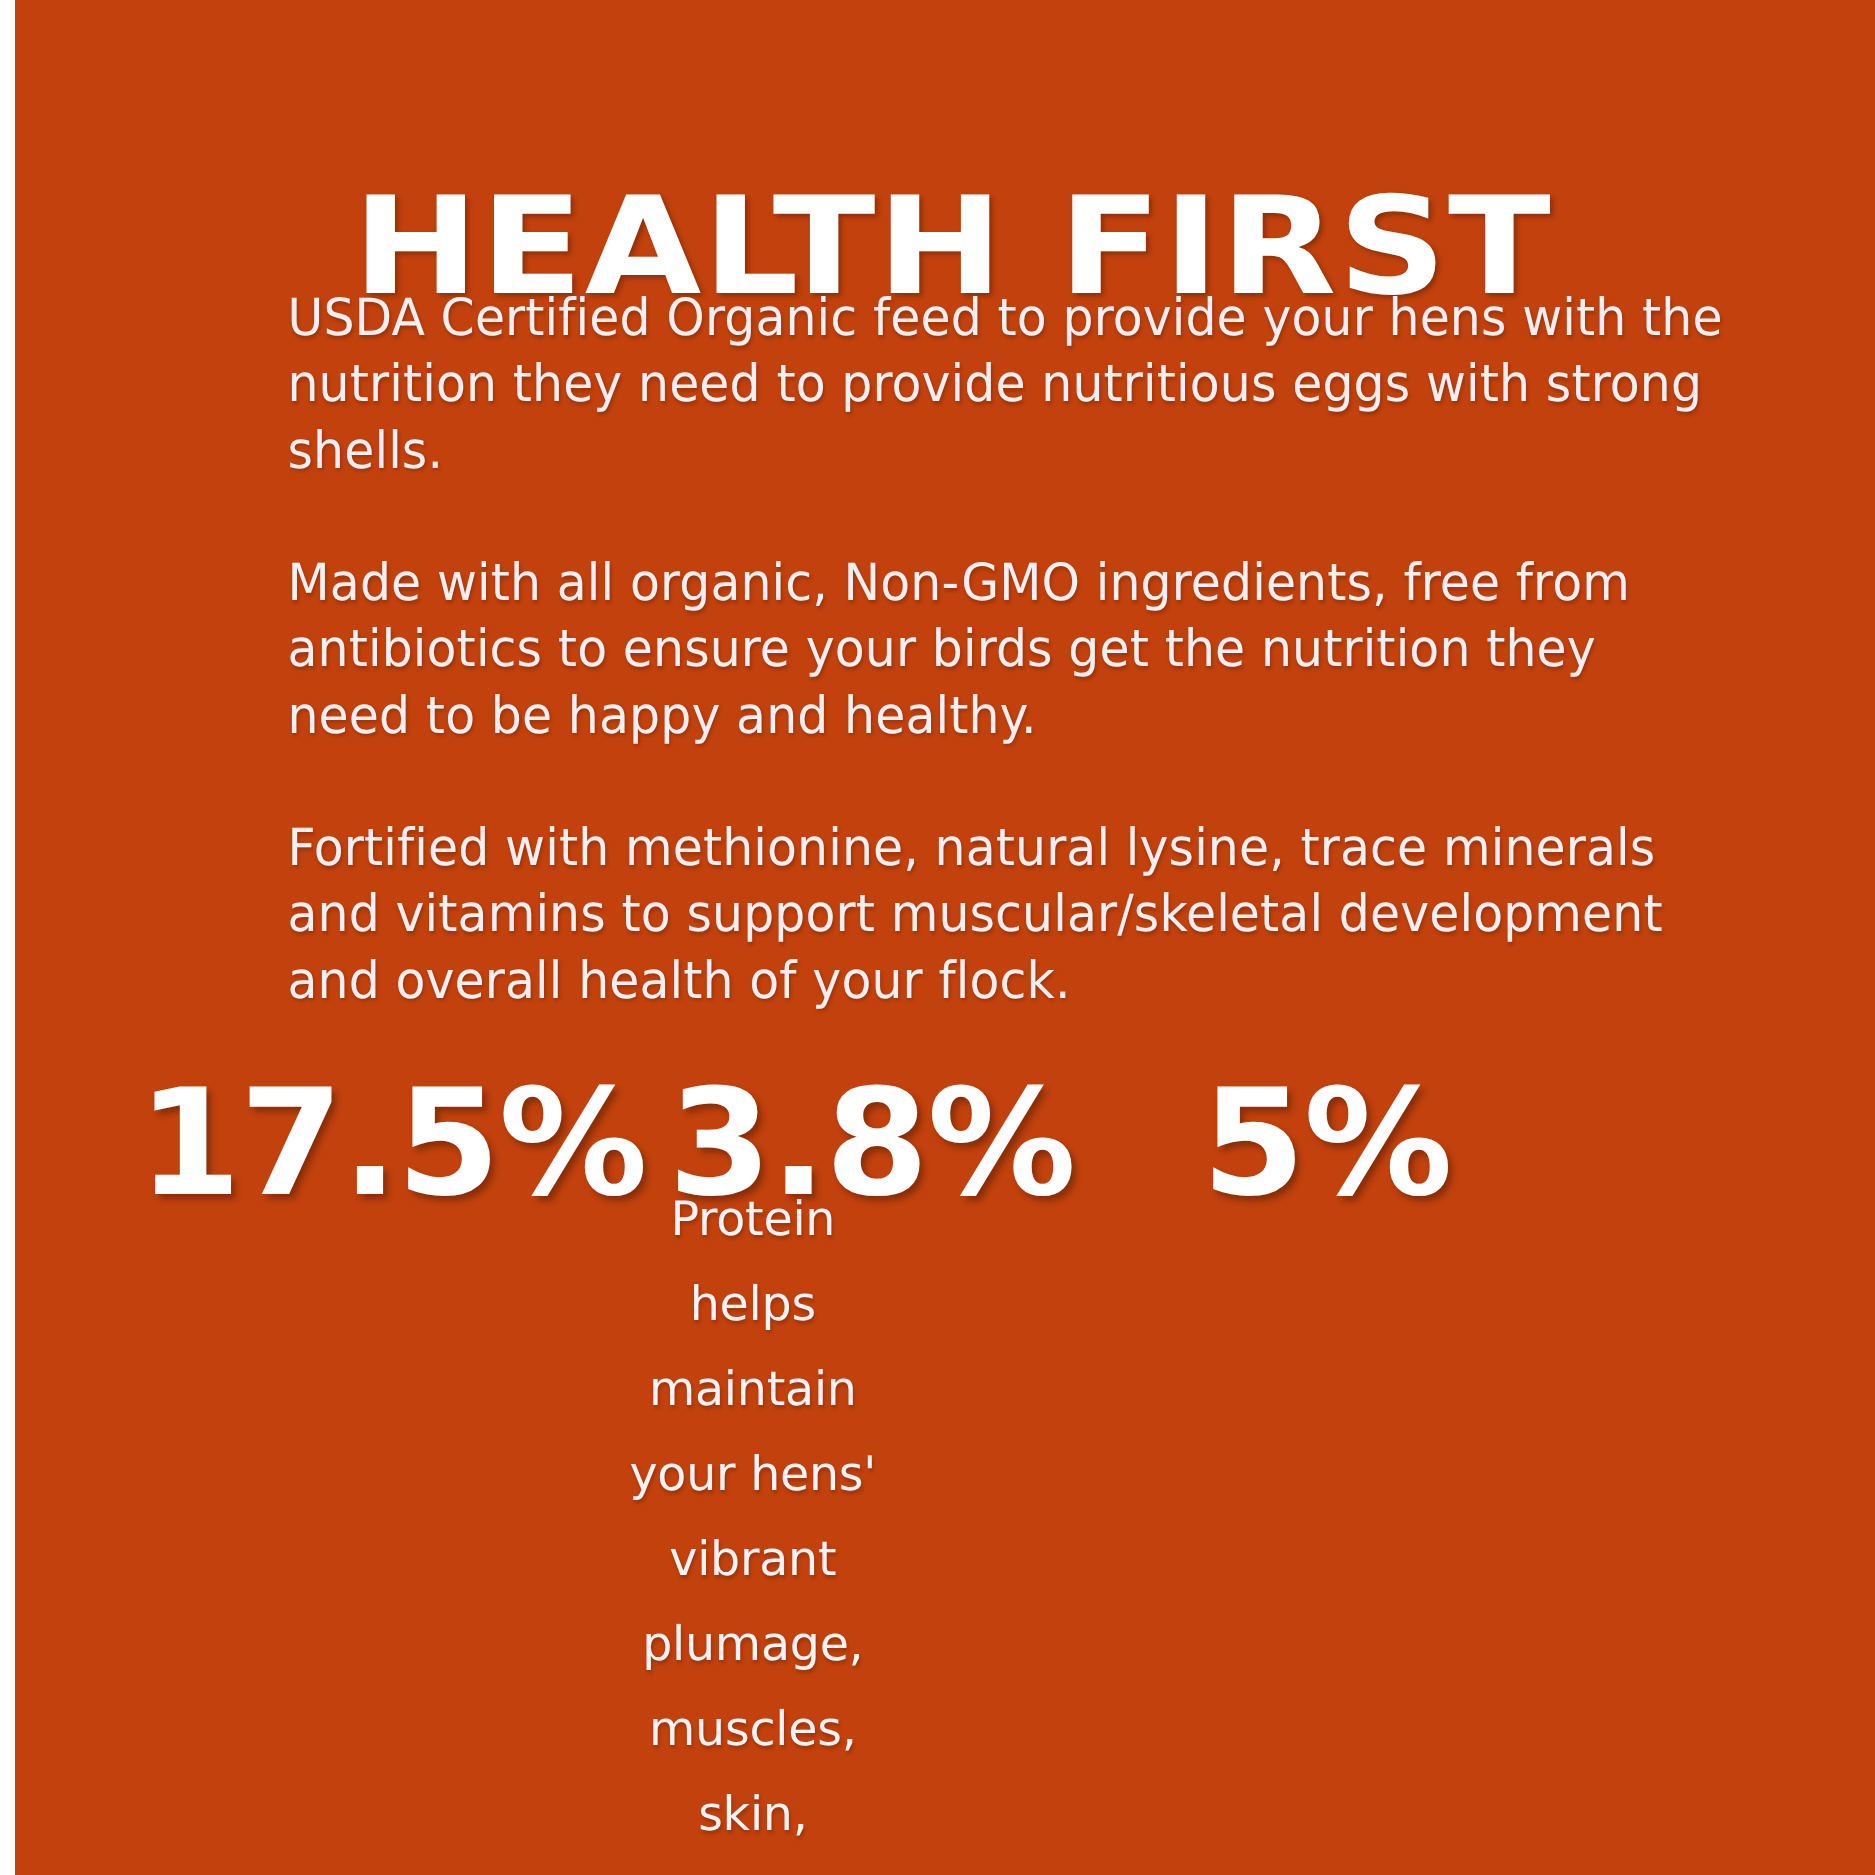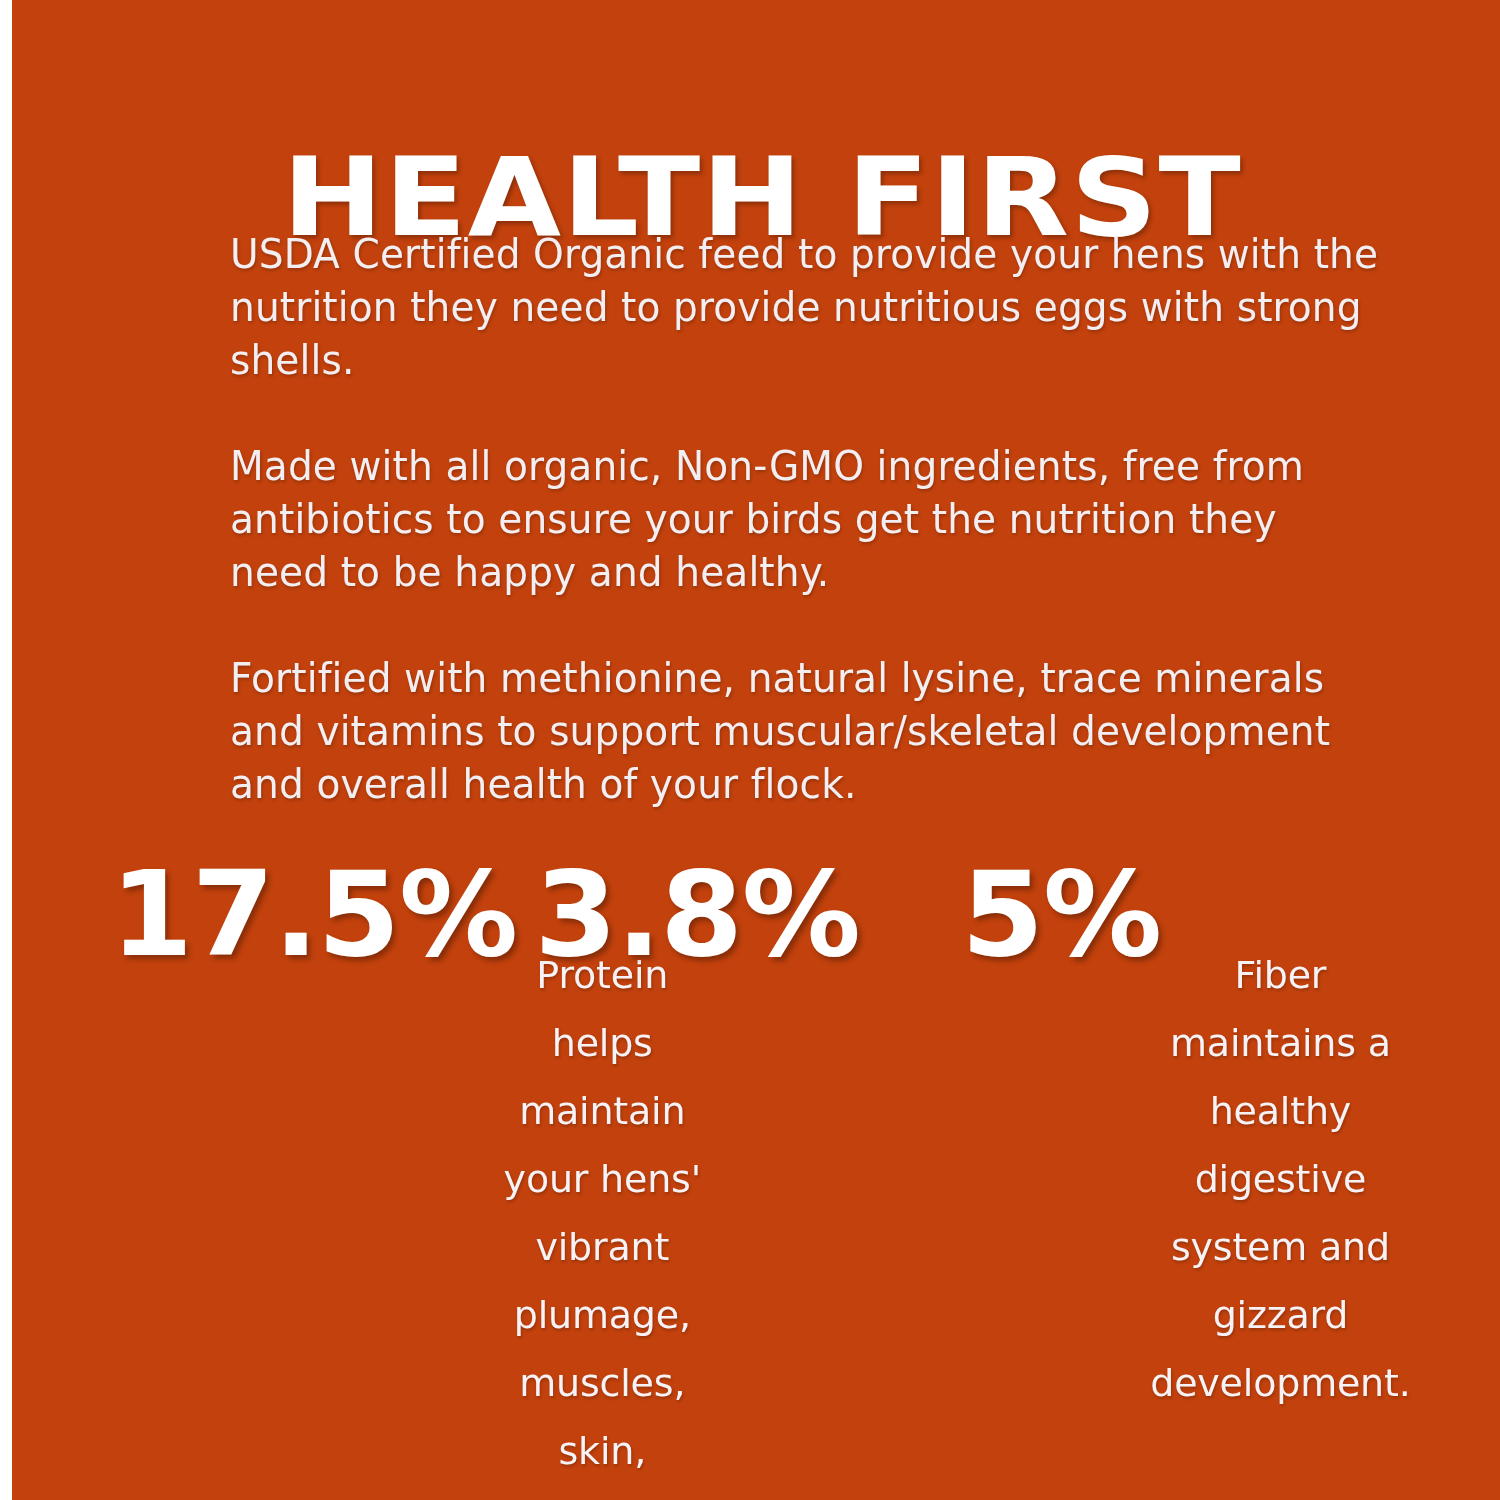--- a/index.html
+++ b/index.html
@@ -121,18 +121,17 @@
       <div class="stat-value">17.5%</div>
       <div class="stat-desc">Protein helps maintain your hens' vibrant plumage, muscles, skin, bones, and drives egg production.</div>
     </div>
 
     <div class="stat-col">
       <div class="stat-value">3.8%</div>
     </div>
 
     <div class="stat-col">
       <div class="stat-value">5%</div>
-      <div class="stat-desc">Fiber maintains a healthy digestive system and gizzard development.</div>
     </div>
 
   </div>
 
 </div>
 
 </body></html>

